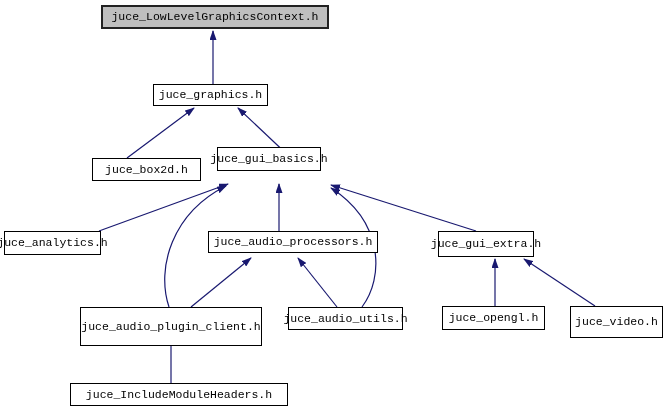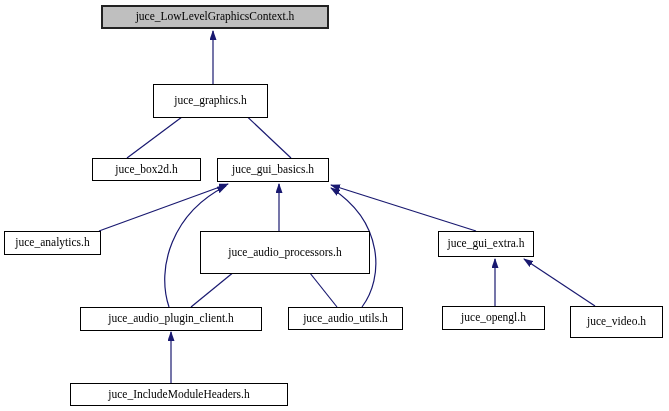--- a/index.html
+++ b/index.html
@@ -5,21 +5,21 @@
   html, body {
     margin: 0;
     padding: 0;
     background: #ffffff;
   }
   .canvas {
     position: relative;
     width: 669px;
     height: 411px;
     background: #ffffff;
-    font-family: Liberation Serif, serif;
+    font-family: Liberation Mono, monospace;
     overflow: hidden;
   }
   .edges-layer {
     position: absolute;
     left: 0;
     top: 0;
   }
   .edge {
     fill: none;
     stroke: #191970;
@@ -66,33 +66,33 @@
     <path class="edge" marker-end="url(#arrow)" d="M362 307 C384 278 384 222 331 188"></path>
     <path class="edge" marker-end="url(#arrow)" d="M191 307 L251 258"></path>
     <path class="edge" marker-end="url(#arrow)" d="M337 307 L298 258"></path>
     <path class="edge" marker-end="url(#arrow)" d="M495 306 L495 259"></path>
     <path class="edge" marker-end="url(#arrow)" d="M595 306 L524 259"></path>
     <path class="edge" marker-end="url(#arrow)" d="M171 383 L171 332"></path>
   </svg>
 
   <div class="node highlight" style="left:101px; top:5px; width:228px; height:24px">juce_LowLevelGraphicsContext.h</div>
 
-  <div class="node" style="left:153px; top:84px; width:115px; height:34px">juce_graphics.h</div>
+  <div class="node" style="left:153px; top:84px; width:115px; height:22px">juce_graphics.h</div>
 
   <div class="node" style="left:92px; top:158px; width:109px; height:23px">juce_box2d.h</div>
 
-  <div class="node" style="left:217px; top:158px; width:112px; height:24px">juce_gui_basics.h</div>
+  <div class="node" style="left:217px; top:147px; width:104px; height:24px">juce_gui_basics.h</div>
 
   <div class="node" style="left:4px; top:231px; width:97px; height:24px">juce_analytics.h</div>
 
-  <div class="node" style="left:200px; top:231px; width:170px; height:43px">juce_audio_processors.h</div>
+  <div class="node" style="left:208px; top:231px; width:170px; height:22px">juce_audio_processors.h</div>
 
   <div class="node" style="left:438px; top:231px; width:96px; height:26px">juce_gui_extra.h</div>
 
-  <div class="node" style="left:80px; top:307px; width:182px; height:24px">juce_audio_plugin_client.h</div>
+  <div class="node" style="left:80px; top:307px; width:182px; height:39px">juce_audio_plugin_client.h</div>
 
   <div class="node" style="left:442px; top:306px; width:103px; height:24px">juce_opengl.h</div>
 
   <div class="node" style="left:288px; top:307px; width:115px; height:23px">juce_audio_utils.h</div>
 
   <div class="node" style="left:570px; top:306px; width:93px; height:32px">juce_video.h</div>
 
   <div class="node" style="left:70px; top:383px; width:218px; height:23px">juce_IncludeModuleHeaders.h</div>
 
 </div>

